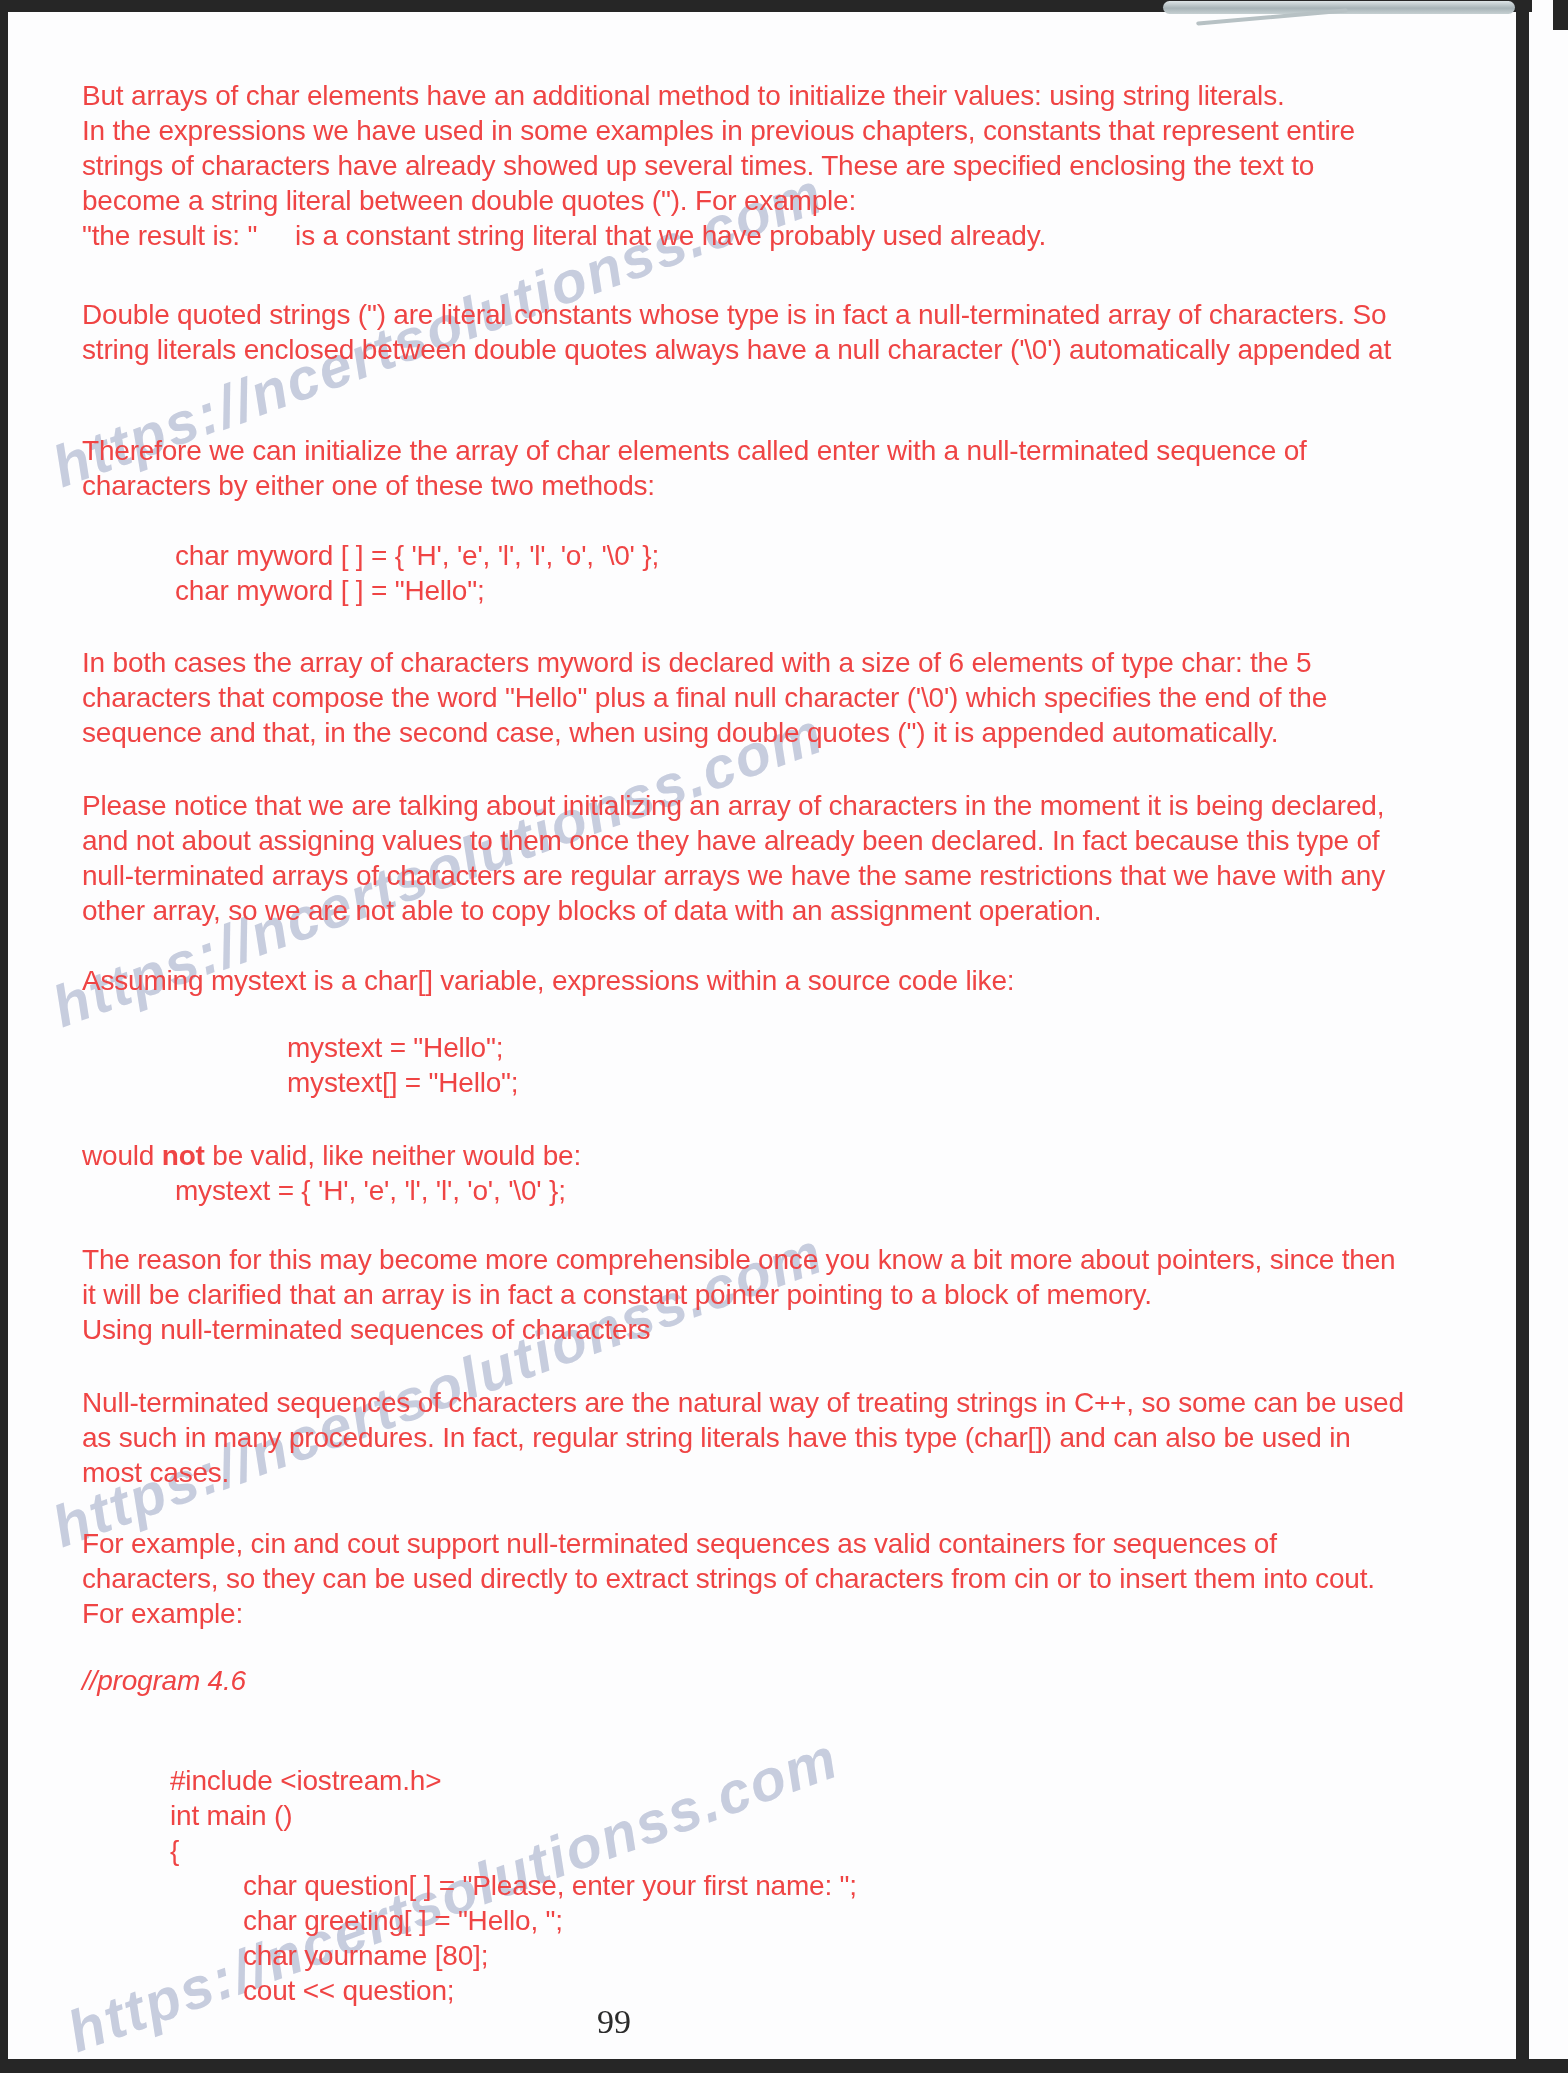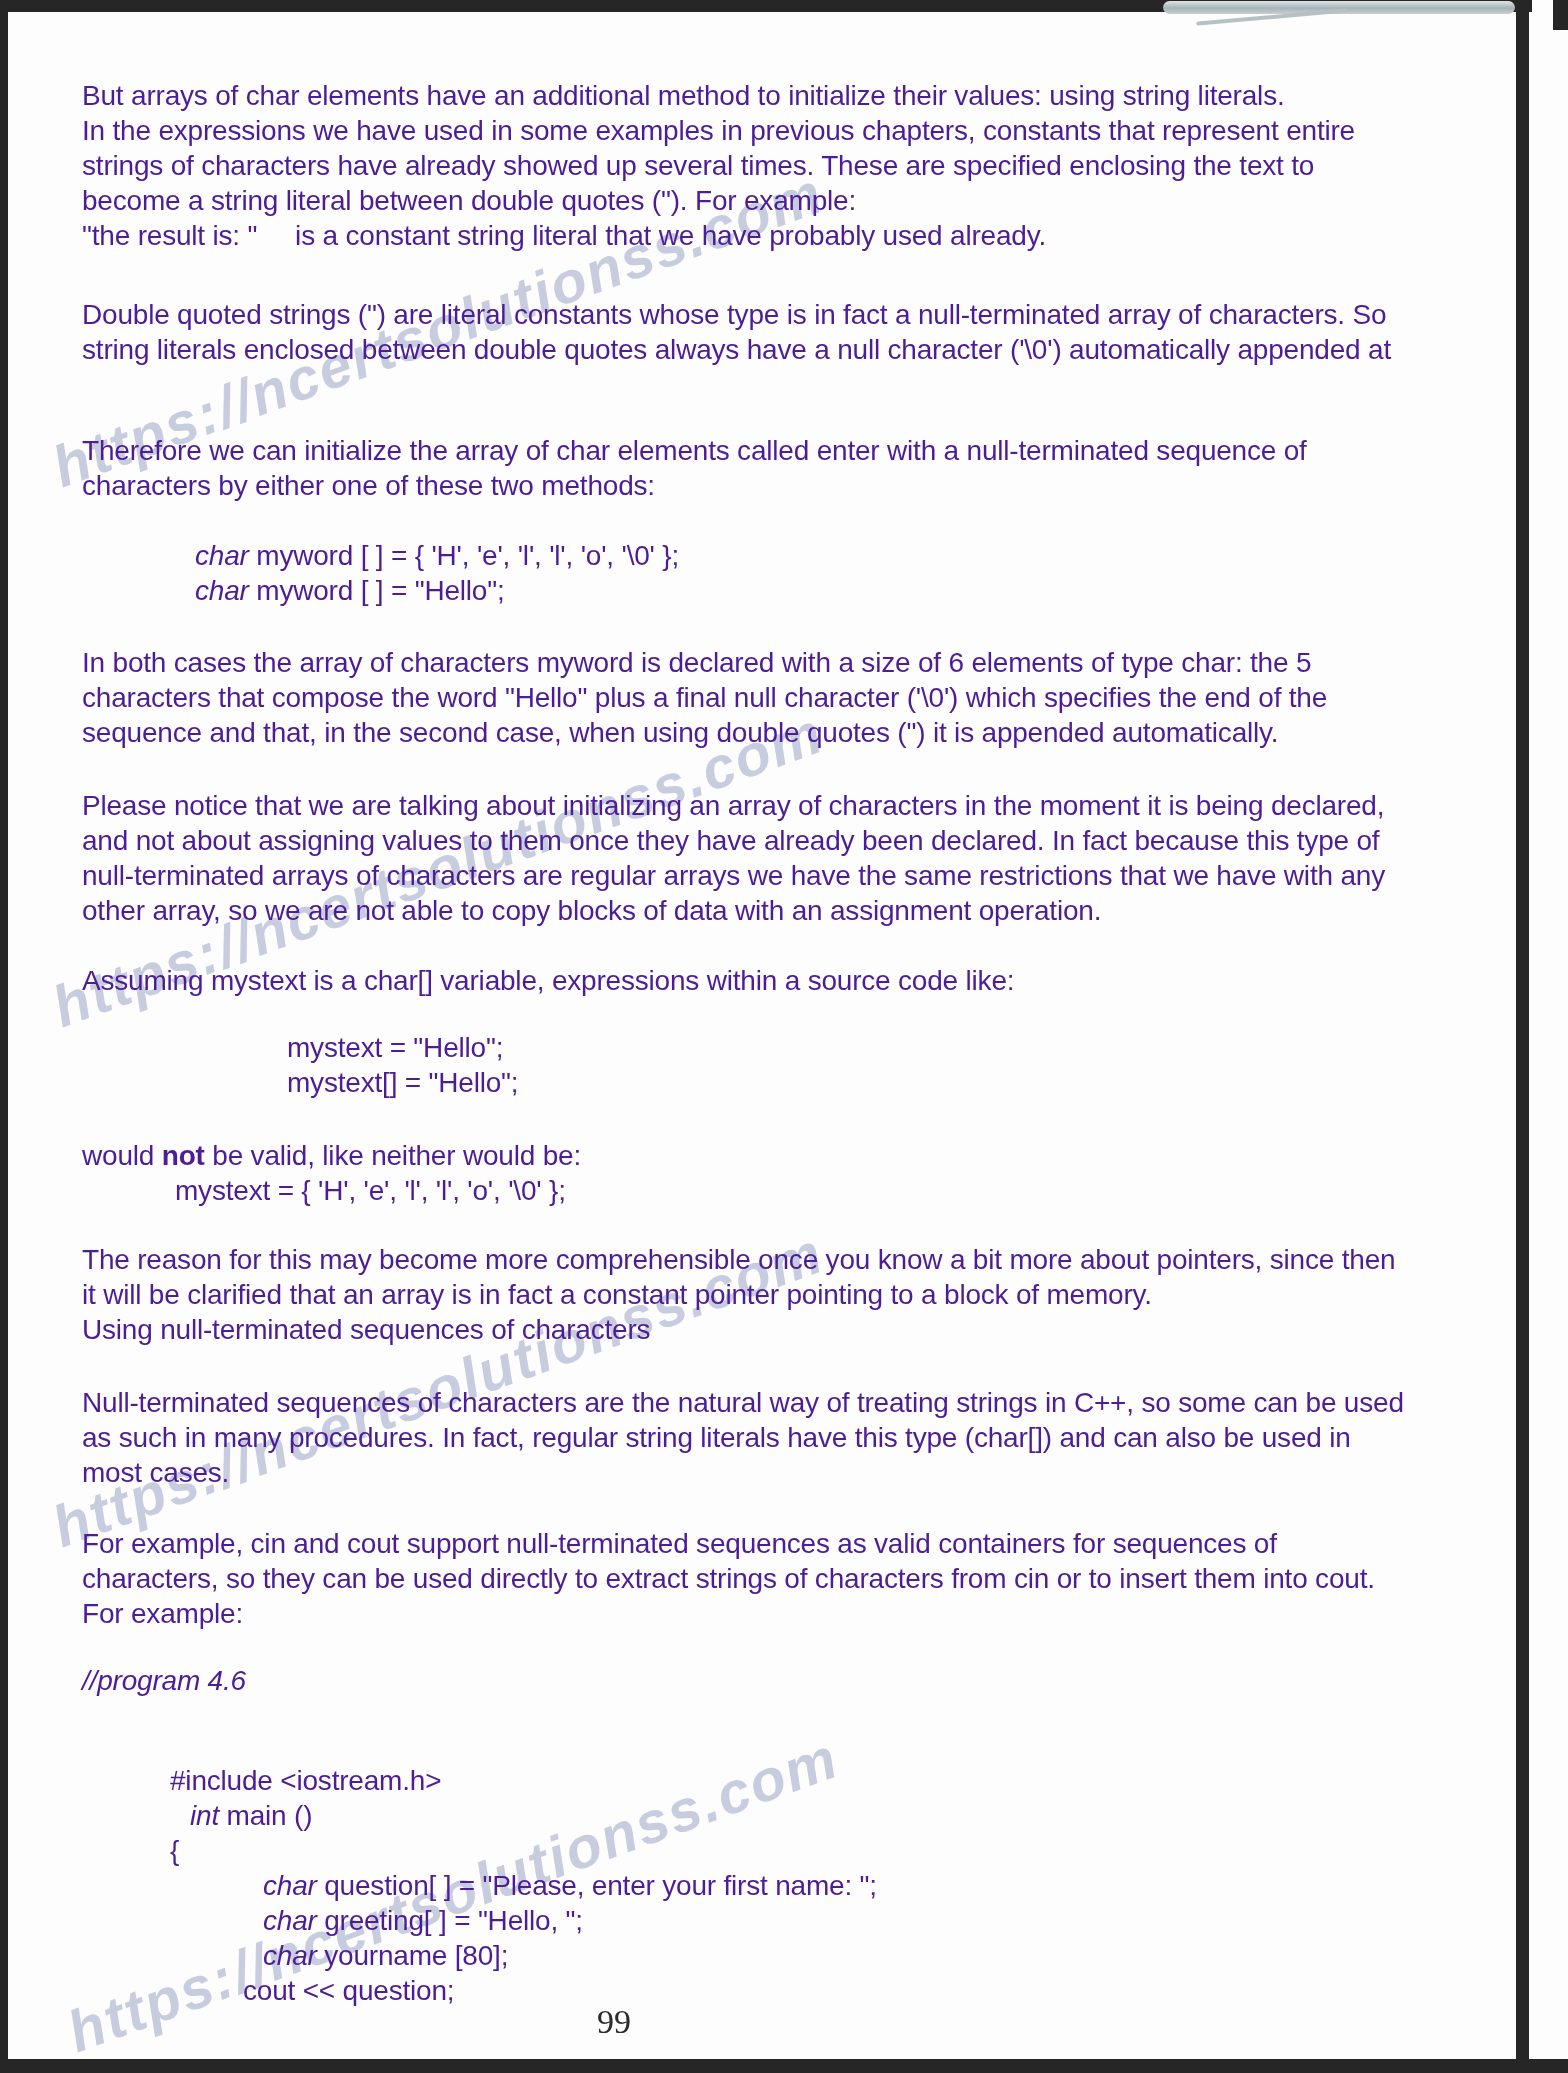--- a/index.html
+++ b/index.html
@@ -20,23 +20,23 @@
   #swoosh{position:absolute;left:1196px;top:15px;width:152px;height:4px;z-index:6;
     background:#b7c1c4;transform:rotate(-5deg);border-radius:2px;}
   
   .wm{position:absolute;z-index:1;font-style:italic;font-weight:bold;font-size:58px;
     letter-spacing:2px;color:rgba(118,133,175,0.40);transform:rotate(-20deg);
     transform-origin:0 50%;white-space:nowrap;}
   #wm1{left:55px;top:435px;} #wm2{left:55px;top:975px;}
   #wm3{left:55px;top:1495px;} #wm4{left:70px;top:2000px;}
   
   .block{position:absolute;z-index:2;}
-  .ln{white-space:pre;height:35px;line-height:35px;font-size:28px;color:#4c1d95;
+  .ln{white-space:pre;height:35px;line-height:35px;font-size:28px;color:#ef4444;
     letter-spacing:-0.2px;}
-  .it{font-style:italic;margin-left:20px;}
+  .it{}
   .bold{font-weight:bold;}
   #p1{top:78px;left:82px;}   #p2{top:297px;left:82px;}  #p3{top:433px;left:82px;}
   #code1{top:538px;left:175px;}
   #p4{top:645px;left:82px;}  #p5{top:788px;left:82px;}  #p6{top:963px;left:82px;}
   #code2{top:1030px;left:287px;}
   #p7{top:1138px;left:82px;} #p7 .indent{margin-left:93px;}
   #p8{top:1242px;left:82px;} #p9{top:1385px;left:82px;} #p10{top:1526px;left:82px;}
   #comments{top:1663px;left:82px;} #comments .ln{font-style:italic;}
   #code4{top:1763px;left:170px;} #code4 .lvl2{margin-left:73px;}
   #pagenum{top:2003px;left:597px;z-index:2;font-family:"Liberation Serif","DejaVu Serif",serif;

